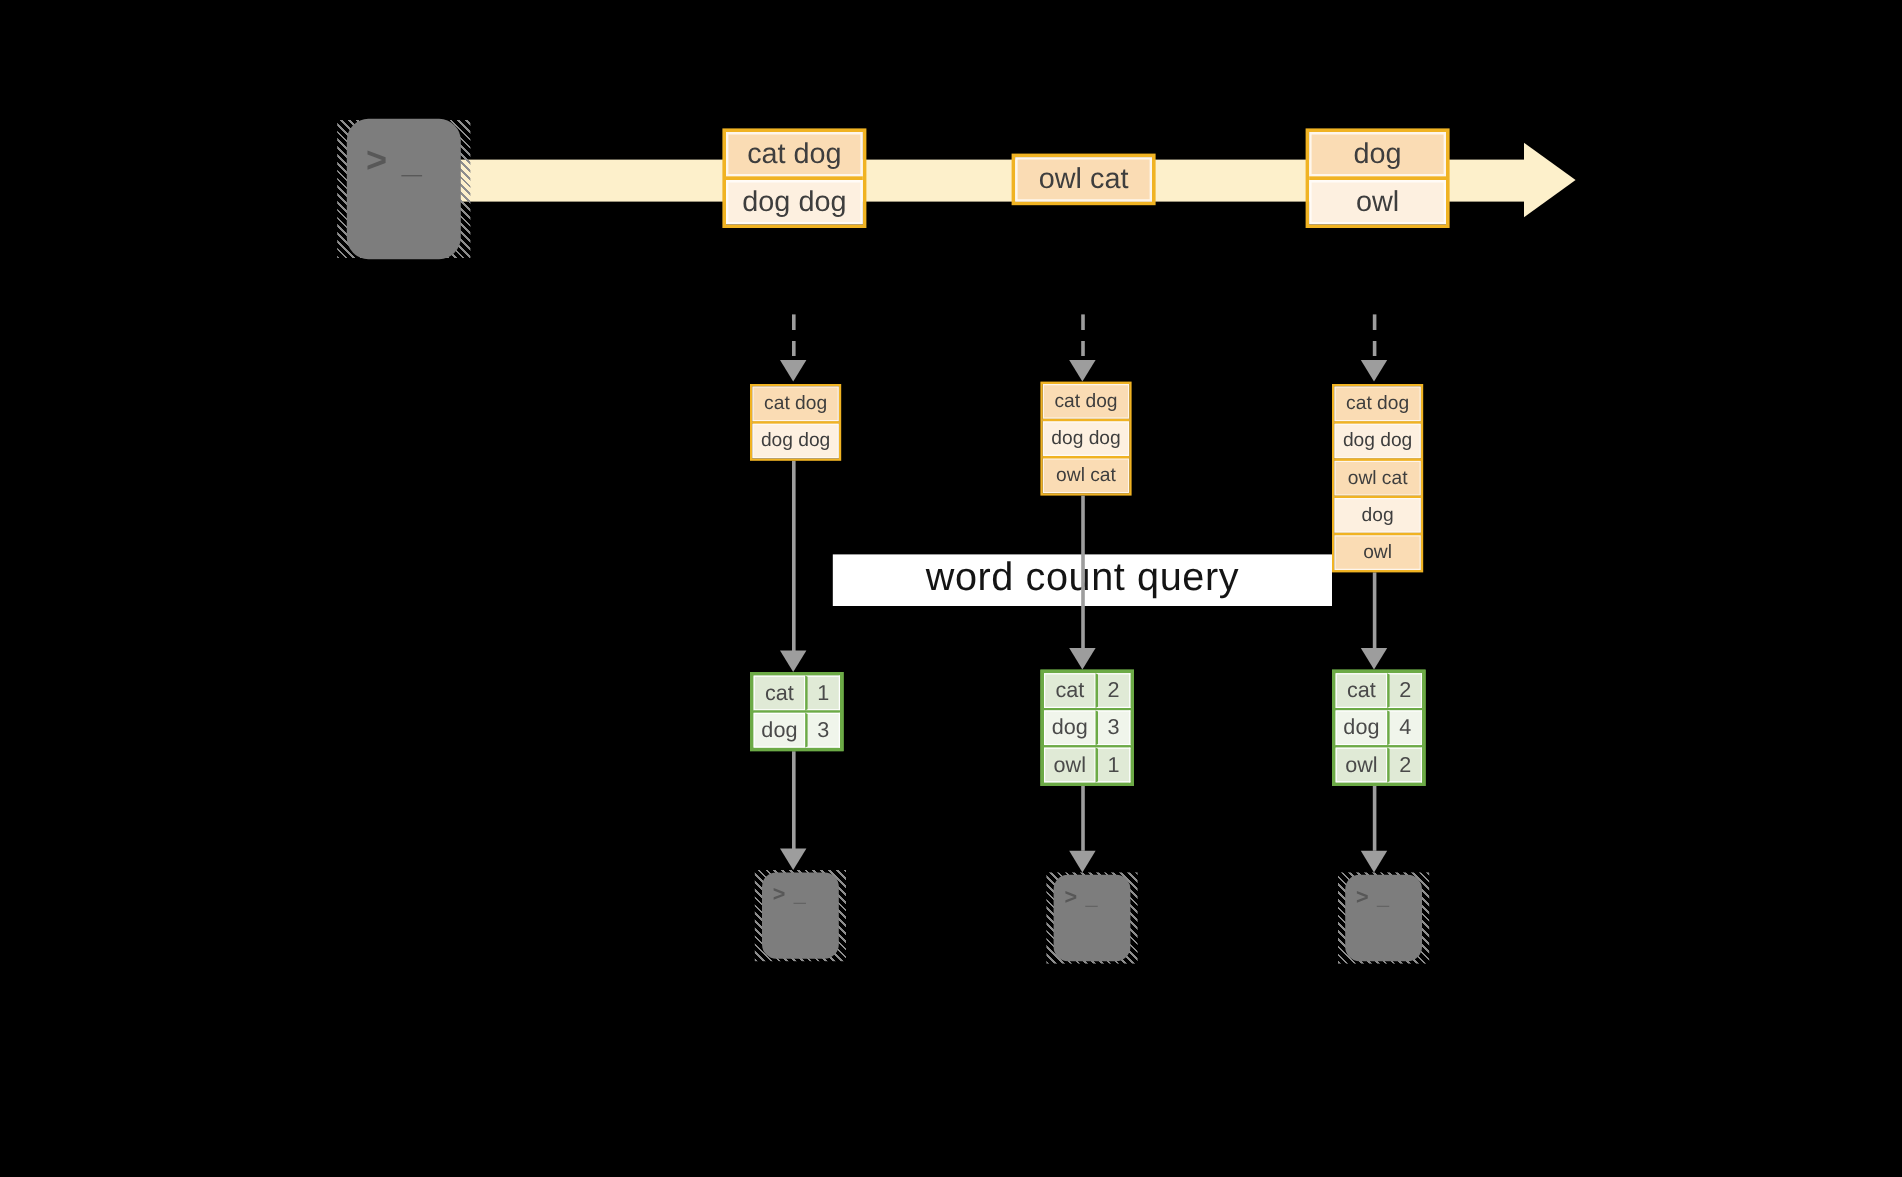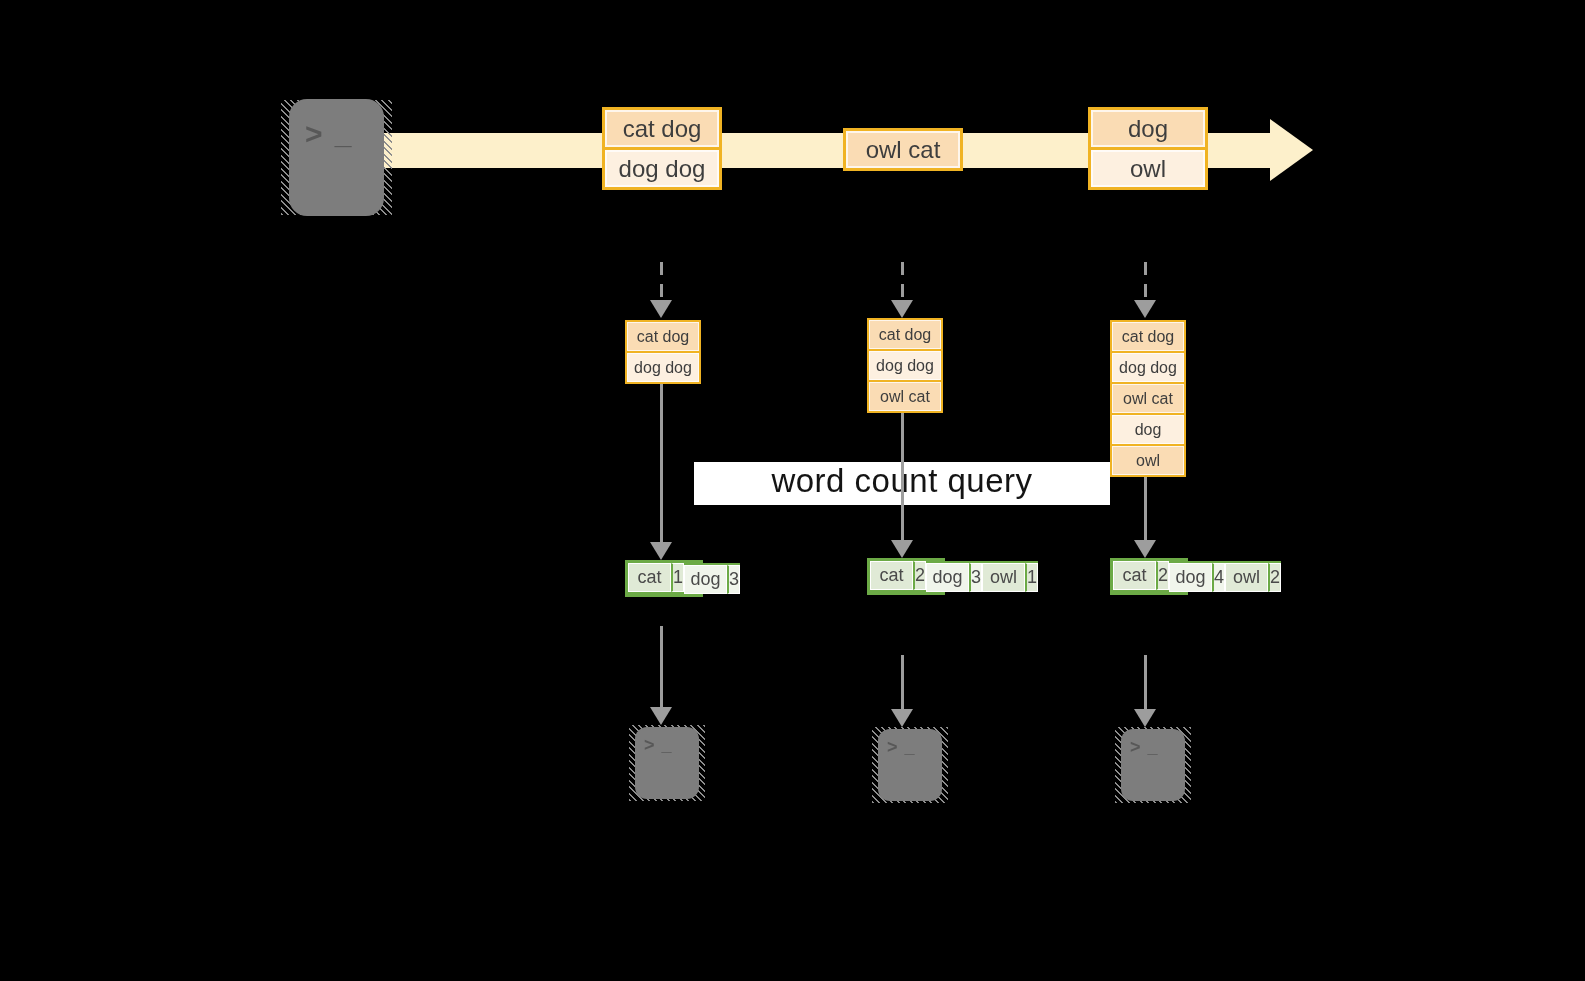--- a/index.html
+++ b/index.html
@@ -44,21 +44,21 @@
   .stack-row{
     height:29px;display:flex;align-items:center;justify-content:center;
     font-size:16px;color:#3e3e3e;box-shadow:inset 0 0 0 1px rgba(255,255,255,.75);
   }
   .stack-row + .stack-row{border-top:2px solid #f0b323;}
 
   .peach-a{background:#fadcb4;}
   .peach-b{background:#fdf0e0;}
 
   
-  .gtable{border:3px solid #6caa46;display:flex;flex-direction:row;background:#6caa46;z-index:2;}
+  .gtable{border:3px solid #6caa46;display:flex;flex-direction:column;background:#6caa46;z-index:2;}
   .g-row{display:flex;height:29px;}
   .g-row + .g-row{border-top:2px solid #6caa46;}
   .g-cell{
     display:flex;align-items:center;justify-content:center;
     font-size:18px;color:#4a4a4a;border:1px solid #ffffff;
   }
   .g-word{width:41px;}
   .g-num{flex:1;border-left:2px solid #6caa46;}
   .green-a{background:#e0ead6;}
   .green-b{background:#f0f5eb;}

